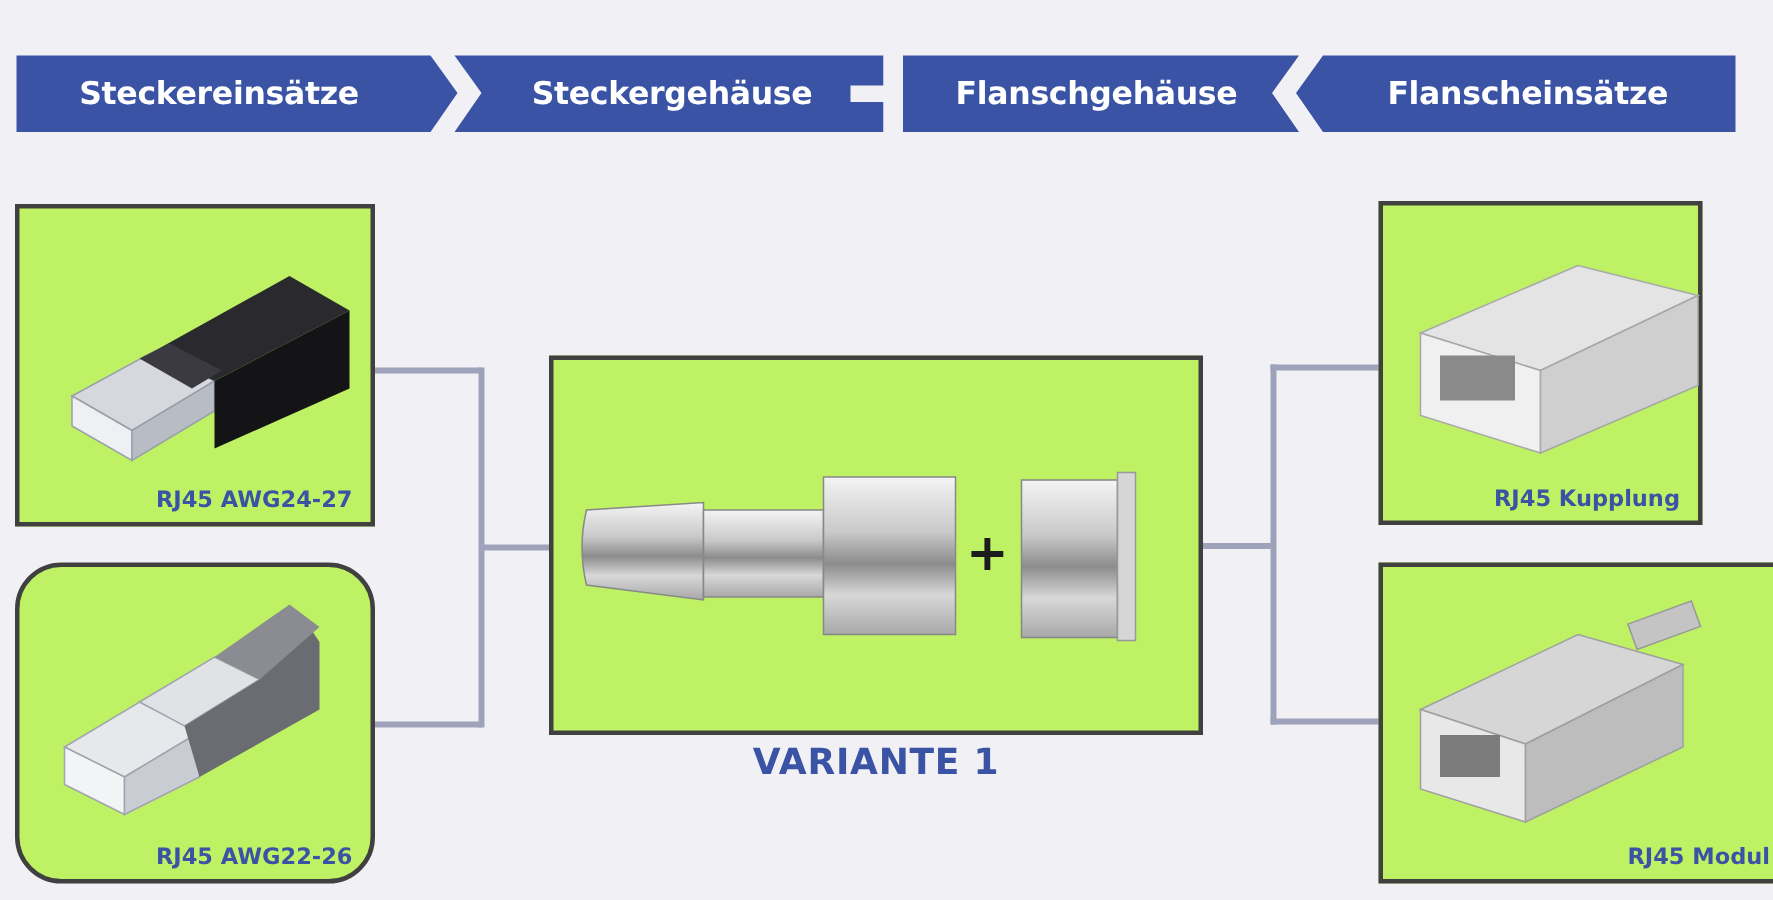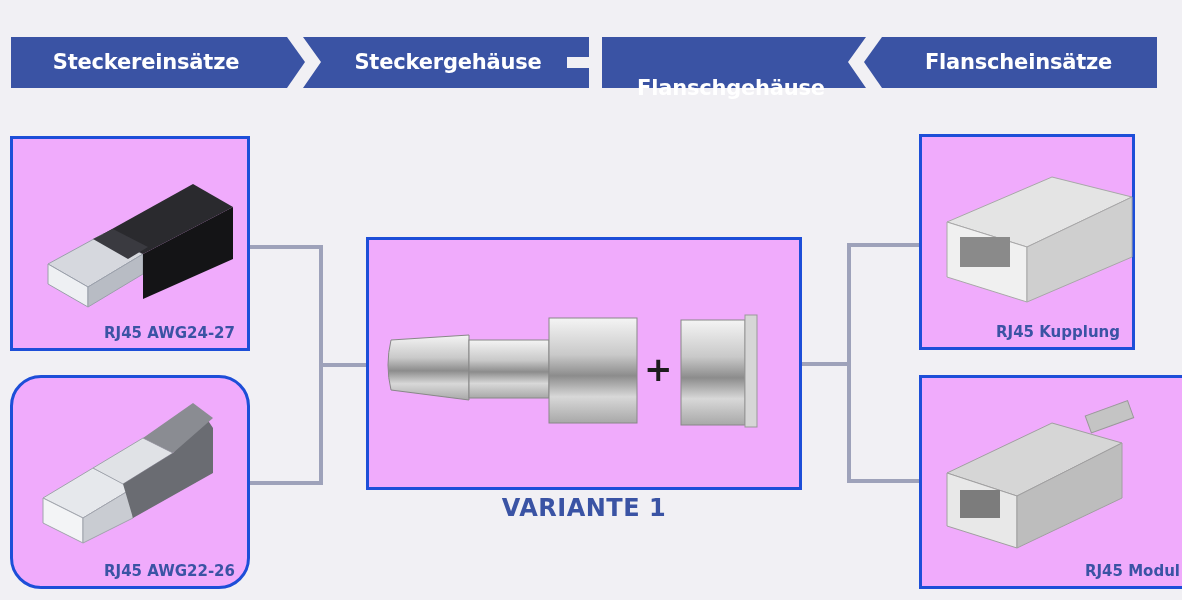--- a/index.html
+++ b/index.html
@@ -1,20 +1,20 @@
 <!DOCTYPE html>
 <html><head>
 <meta charset="utf-8">
 <style>
   * { box-sizing: border-box; margin: 0; padding: 0; }
   html, body { width: 1182px; height: 600px; overflow: hidden; }
   body { background: #f1f0f4; font-family: "DejaVu Sans", "Liberation Sans", sans-serif; position: relative; }
   .header { position: absolute; left: 0; top: 0; width: 1182px; height: 100px; }
   .hdr-label { position: absolute; top: 37px; height: 51px; line-height: 51px; color: #ffffff; font-weight: bold; font-size: 21px; letter-spacing: -0.2px; text-align: center; white-space: nowrap; }
-  .box { position: absolute; border: 3px solid #1d4ed8; background: #f0abfc; }
+  .box { position: absolute; border: 3px solid #404040; background: #bef264; }
   .box-label { position: absolute; right: 12px; bottom: 6px; color: #3a53a4; font-weight: bold; font-size: 15px; white-space: nowrap; }
   .conn { position: absolute; background: #9ea2ba; }
   .variant-label { position: absolute; left: 367px; width: 434px; top: 494px; text-align: center; color: #3a53a4; font-weight: bold; font-size: 24px; letter-spacing: 0.5px; }
   .plus-sign { position: absolute; left: 643px; top: 350px; font-size: 34px; font-weight: bold; color: #1c1c1c; line-height: 34px; }
   svg.prod { position: absolute; }
 </style>
 </head>
 <body>
 
 <div class="header">
@@ -28,21 +28,21 @@
 
     <polygon points="882,37 1157,37 1157,88 882,88 864,62" fill="#3a53a4"></polygon>
 
     <g>
       <rect x="567" y="57" width="34" height="11" fill="#f1f0f4"></rect>
       <rect x="589" y="37" width="13" height="51" fill="#f1f0f4"></rect>
     </g>
   </svg>
   <div class="hdr-label" style="left:11px;width:270px;">Steckereinsätze</div>
   <div class="hdr-label" style="left:318px;width:260px;">Steckergehäuse</div>
-  <div class="hdr-label" style="left:608px;width:246px;margin-top:26px;">Flanschgehäuse</div>
+  <div class="hdr-label" style="left:608px;width:246px;">Flanschgehäuse</div>
   <div class="hdr-label" style="left:880px;width:277px;">Flanscheinsätze</div>
 </div>
 
 <div class="conn" style="left:248px;top:245px;width:73px;height:4px;"></div>
 <div class="conn" style="left:319px;top:245px;width:4px;height:240px;"></div>
 <div class="conn" style="left:248px;top:481px;width:73px;height:4px;"></div>
 <div class="conn" style="left:321px;top:363px;width:46px;height:4px;"></div>
 
 <div class="conn" style="left:801px;top:362px;width:48px;height:4px;"></div>
 <div class="conn" style="left:847px;top:243px;width:4px;height:240px;"></div>

